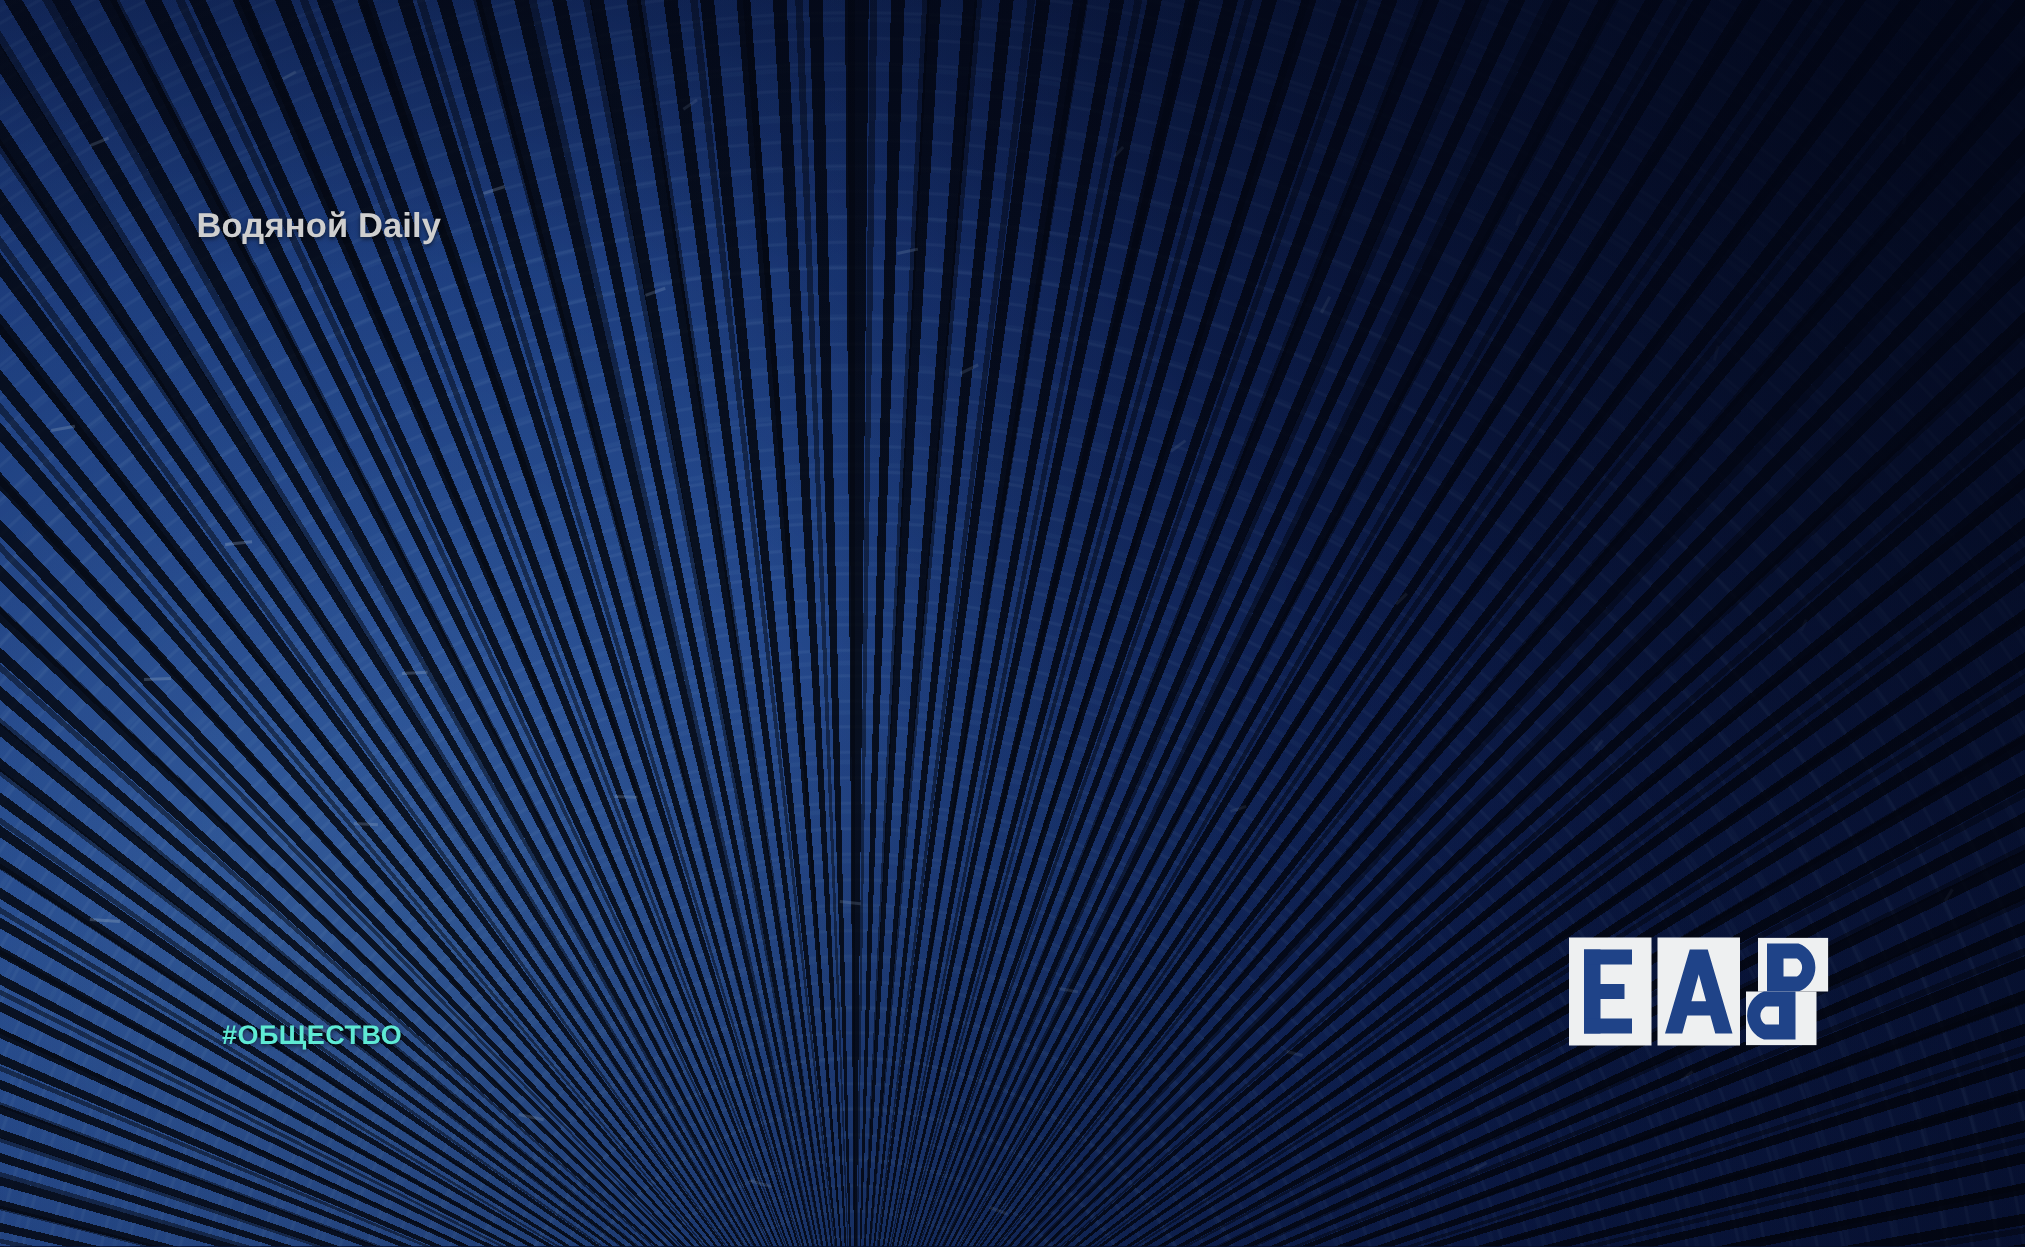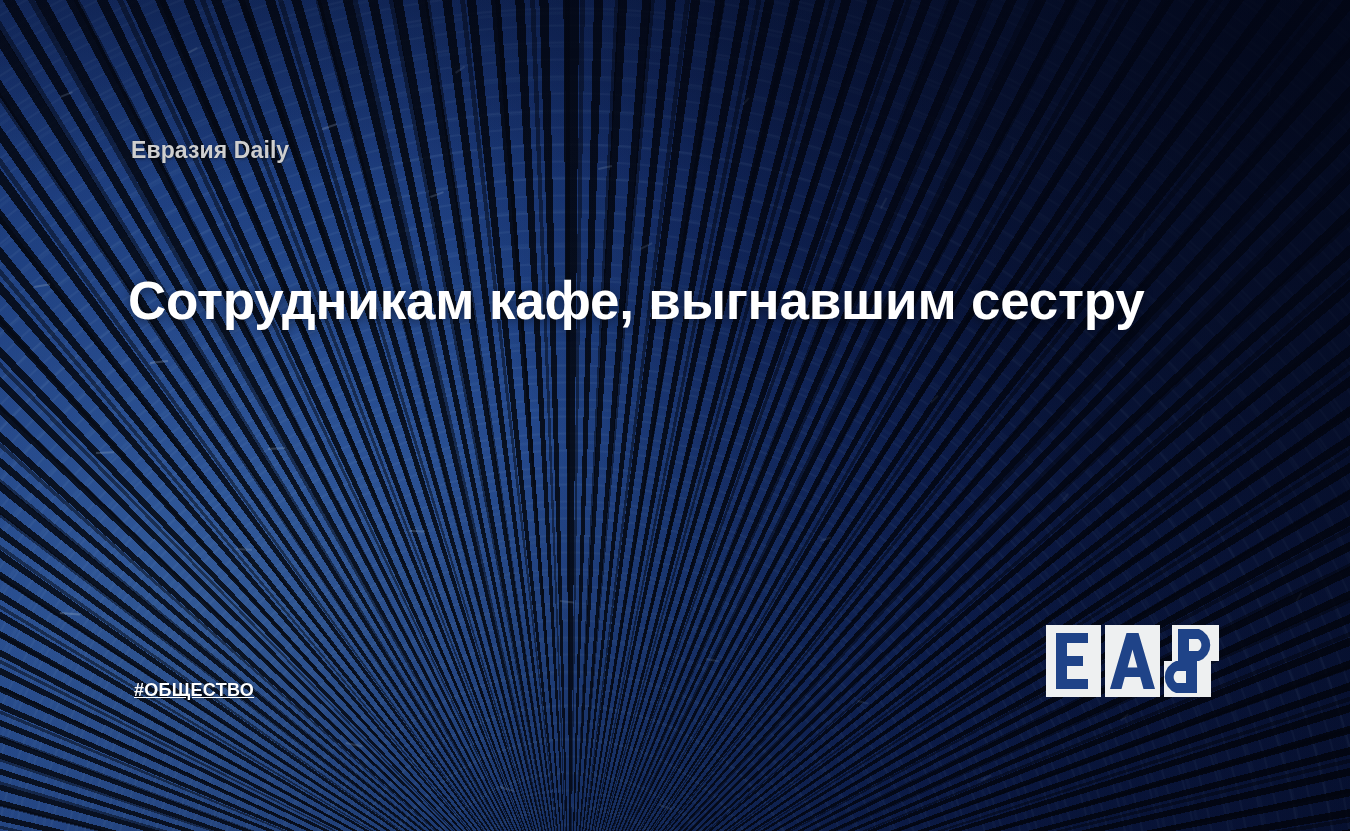--- a/index.html
+++ b/index.html
@@ -161,29 +161,28 @@
     font-weight: 700;
     color: #ffffff;
     letter-spacing: -0.2px;
     text-shadow: 0 2px 10px rgba(0,0,0,0.45);
   }
 
   .headline .hl-line { display: block; white-space: nowrap; }
 
   .category {
     position: absolute;
-    left: 134px;
+    left: 148px;
     top: 680px;
     font-size: 18px;
     font-weight: 700;
     letter-spacing: 0.3px;
-    color: #ffffff;
+    color: #5eead4;
     text-shadow: 0 1px 3px rgba(0,0,0,0.55);
     white-space: nowrap;
-    text-decoration: underline;
   }
 
   
   .logo {
     position: absolute;
     left: 1046px;
     top: 625px;
     display: flex;
     gap: 4px;
     align-items: flex-start;
@@ -249,24 +248,23 @@
       <rect x="1120" y="720" width="10" height="2" opacity=".24" transform="rotate(-40 1120 720)"></rect>
       <rect x="980" y="780" width="12" height="2" opacity=".28" transform="rotate(-28 980 780)"></rect>
       <rect x="820" y="540" width="11" height="2" opacity=".26" transform="rotate(-18 820 540)"></rect>
     </g>
   </svg>
   <div class="bg-vignette"></div>
   <div class="bg-scrim"></div>
 
   <div class="content">
 
-    <div class="brand">Евразия Daily</div>
+    <div class="brand">Водяной Daily</div>
 
     <h1 class="headline">
-      <span class="hl-line">Сотрудникам кафе, выгнавшим сестру</span>
     </h1>
 
     <div class="category">#ОБЩЕСТВО</div>
 
     <div class="logo">
 
       <span class="logo-tile">
         <svg width="55" height="72" viewBox="0 0 55 72" aria-hidden="true">
           <g fill="#1f4388">
             <rect x="10" y="8" width="11" height="56"></rect>

